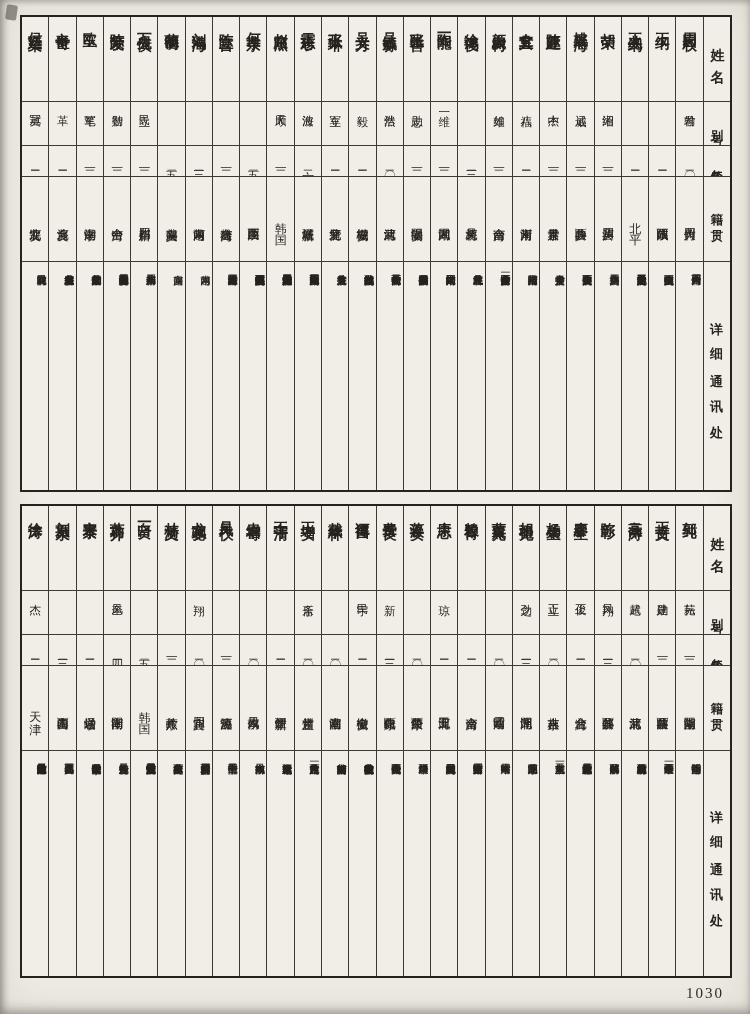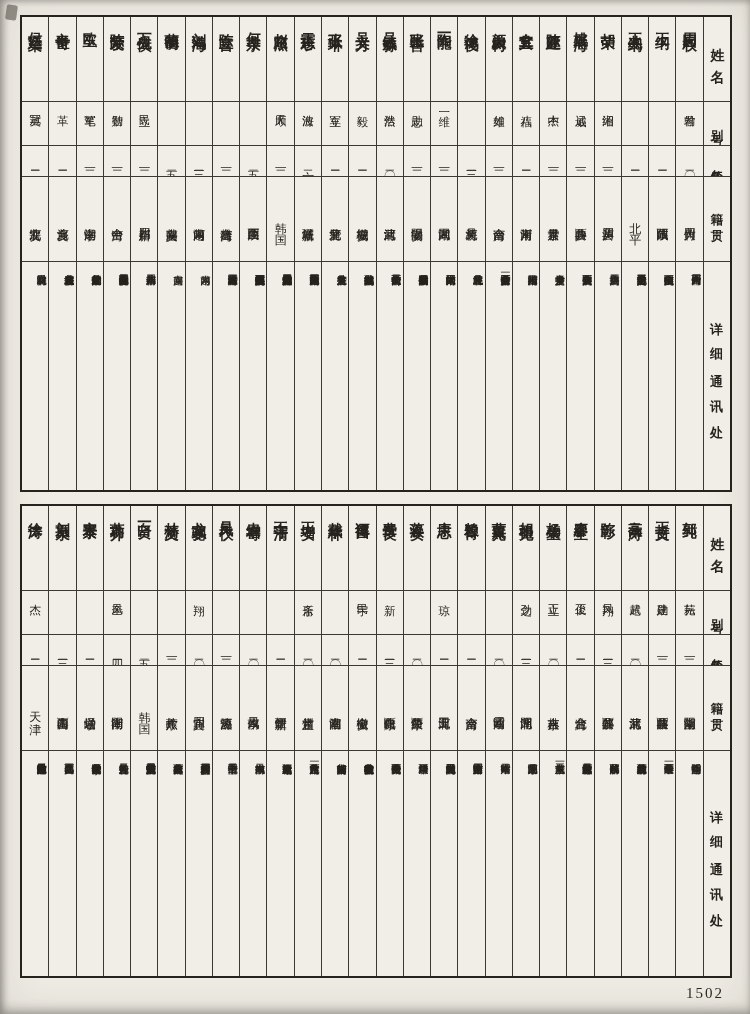--- a/index.html
+++ b/index.html
@@ -435,14 +435,14 @@
       </div>
       <div class="col">
         <div class="cell c-name">徐涛</div>
         <div class="cell c-alias">杰</div>
         <div class="cell c-age">二二</div>
         <div class="cell c-origin">天　津</div>
         <div class="cell c-address">天津市河北中山马路月纬路口对过永安里二号</div>
       </div>
     </section>
 
-  <div class="pageno">1502</div>
+  <div class="pageno">1030</div>
 </div>
 
 </body></html>

